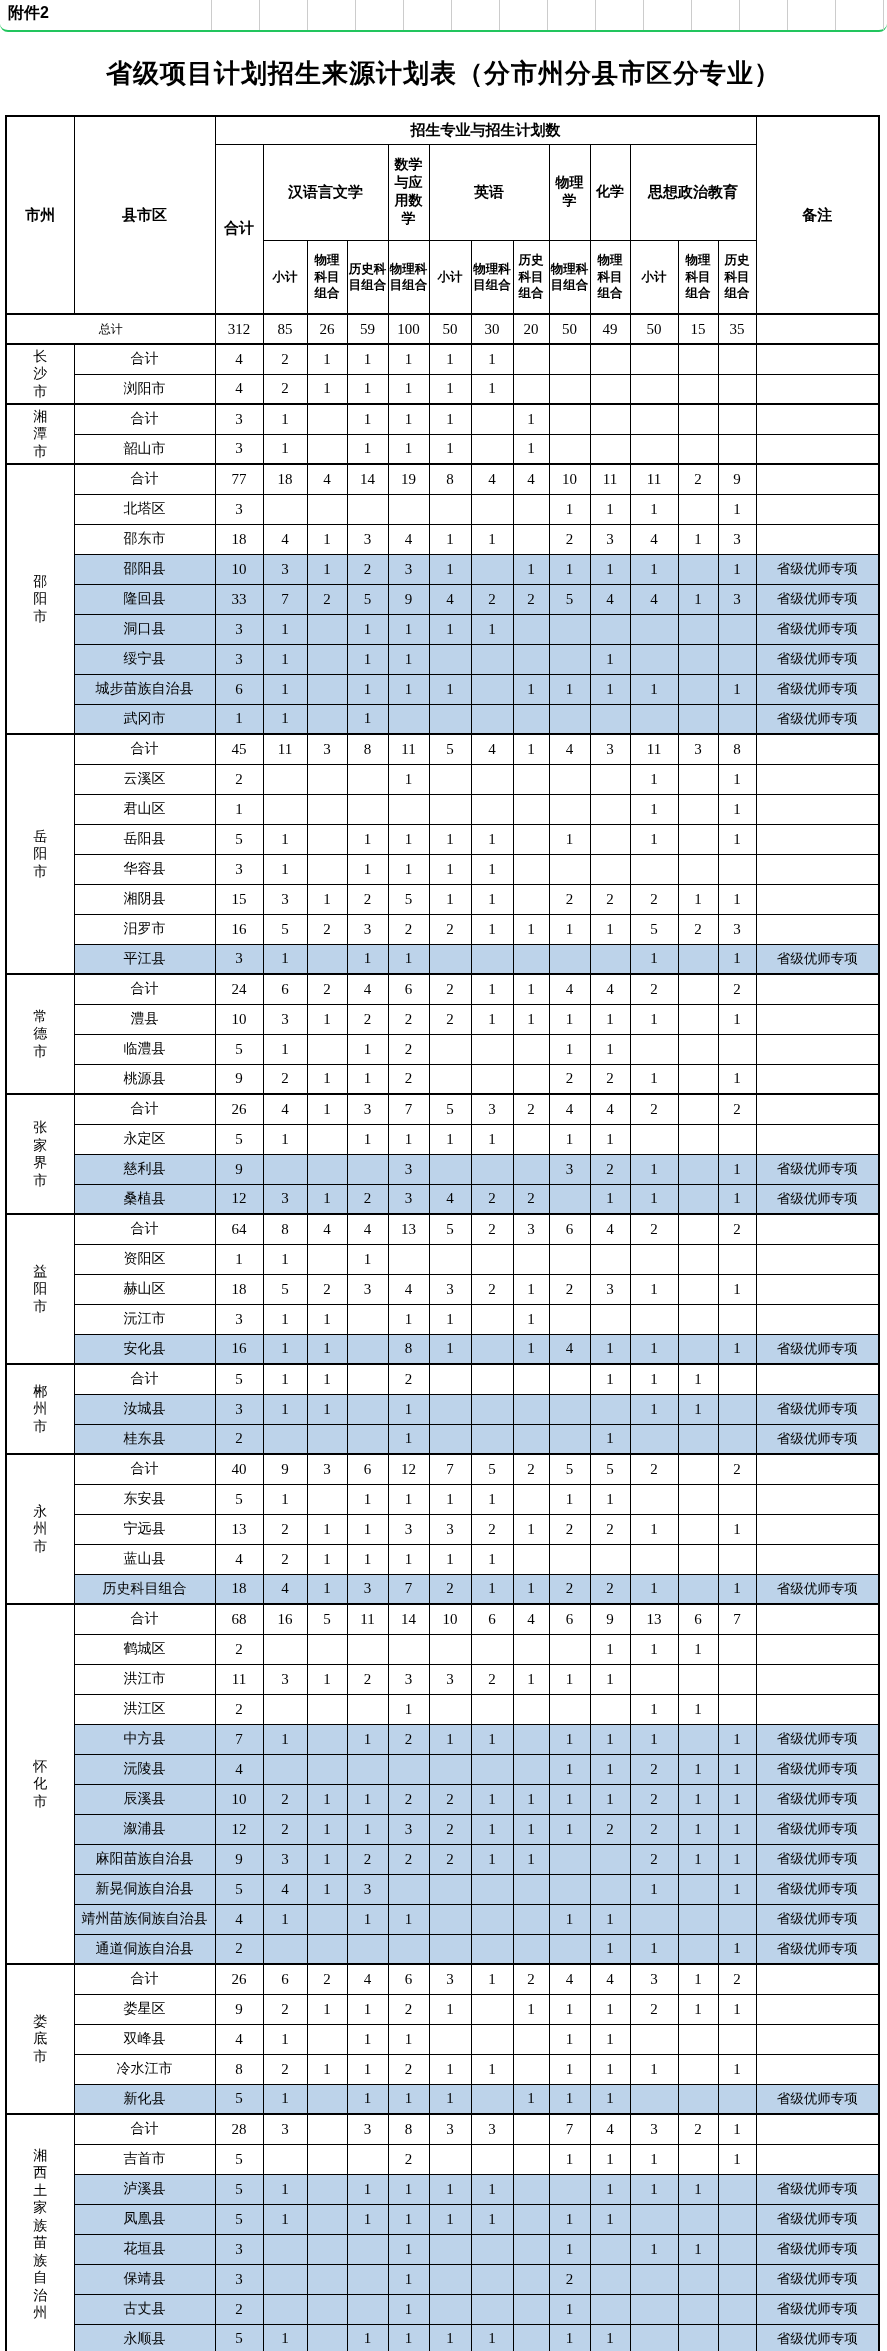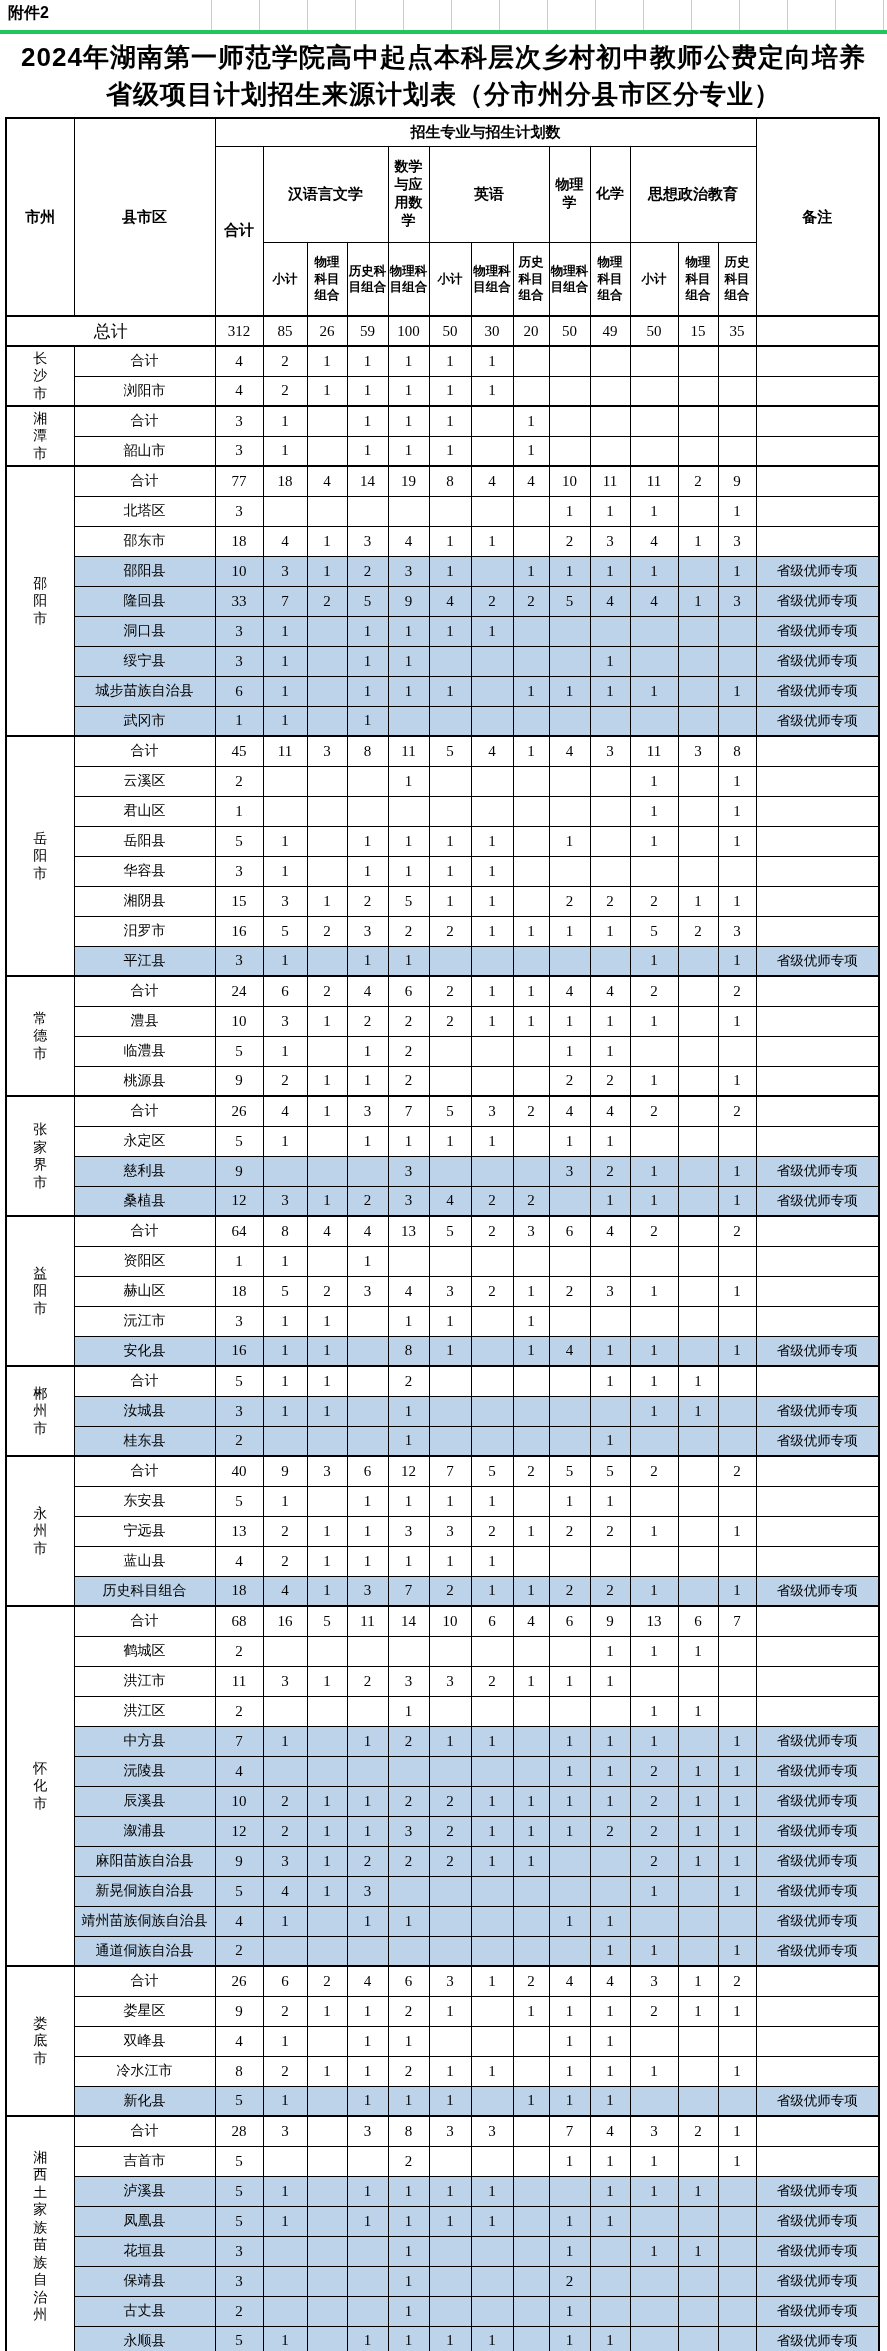--- a/index.html
+++ b/index.html
@@ -1,51 +1,50 @@
 <!DOCTYPE html>
 <html><head>
 <meta charset="utf-8">
 <style>
   html,body{margin:0;padding:0;background:#ffffff;}
   body{width:887px;color:#000;font-family:"Liberation Sans",sans-serif;-webkit-font-smoothing:antialiased;}
-  .sheet-top{position:relative;height:30px;border-bottom:4px solid #22c55e;background:#fff;}
+  .sheet-top{position:relative;height:30px;border-bottom:2px solid #22c55e;background:#fff;border-radius:8px;}
   .grid-cells{position:absolute;right:0;top:0;width:676px;height:30px;
     background:repeating-linear-gradient(90deg,#cccccc 0 1px,transparent 1px 48px);}
   .attach{position:absolute;left:8px;top:3px;font-size:16px;font-weight:bold;background:#fff;padding-right:6px;z-index:2;}
   .title-block{height:83px;display:flex;flex-direction:column;justify-content:center;text-align:center;}
   .title-line{font-size:26px;font-weight:800;line-height:37px;letter-spacing:1px;white-space:nowrap;}
   table.plan{table-layout:fixed;border-collapse:collapse;width:873px;margin-left:5px;border:2px solid #000;background:#fff;}
   th,td{border:1px solid #000;text-align:center;vertical-align:middle;padding:0;overflow:hidden;}
   thead th{font-weight:bold;font-size:15px;}
   thead tr.h1{height:28px;}
   thead tr.h2{height:96px;}
   thead tr.h3{height:74px;}
   th.vwrap{font-size:14px;line-height:1.28;padding:0 1px;word-break:break-all;margin-top:48px;}
   th.sub{font-size:12.5px;line-height:1.3;padding:0 1px;word-break:break-all;font-weight:bold;}
   tbody tr{height:30px;}
   td.num{font-family:"Liberation Serif","DejaVu Serif",serif;font-size:15px;}
   td.county{font-size:14px;}
   td.city{font-size:14px;background:#fff;line-height:1.25;padding:0 20px;word-break:break-all;}
   td.remark{font-size:13.5px;}
-  td.label{font-size:17px;}
+  td.label{font-size:12px;}
   tr.hl td:not(.city){background:#bdd3ea;}
   tr.sec-start td{border-top:2px solid #000;}
   tr.total-row{height:30px;}
   tr.total-row td{border-top:2px solid #000;border-bottom:2px solid #000;}
 </style>
 </head>
 <body>
 
 <div class="sheet-top">
   <div class="grid-cells"></div>
   <span class="attach">附件2</span>
 </div>
 
 <div class="title-block">
-  <div class="title-line">2024年湖南第一师范学院高中起点本科层次乡村初中教师公费定向培养</div>
   <div class="title-line">省级项目计划招生来源计划表（分市州分县市区分专业）</div>
 </div>
 
 <table class="plan">
   <colgroup>
     <col style="width:68px">
       <col style="width:141px">
       <col style="width:48px">
       <col style="width:44px">
     <col style="width:40px">

